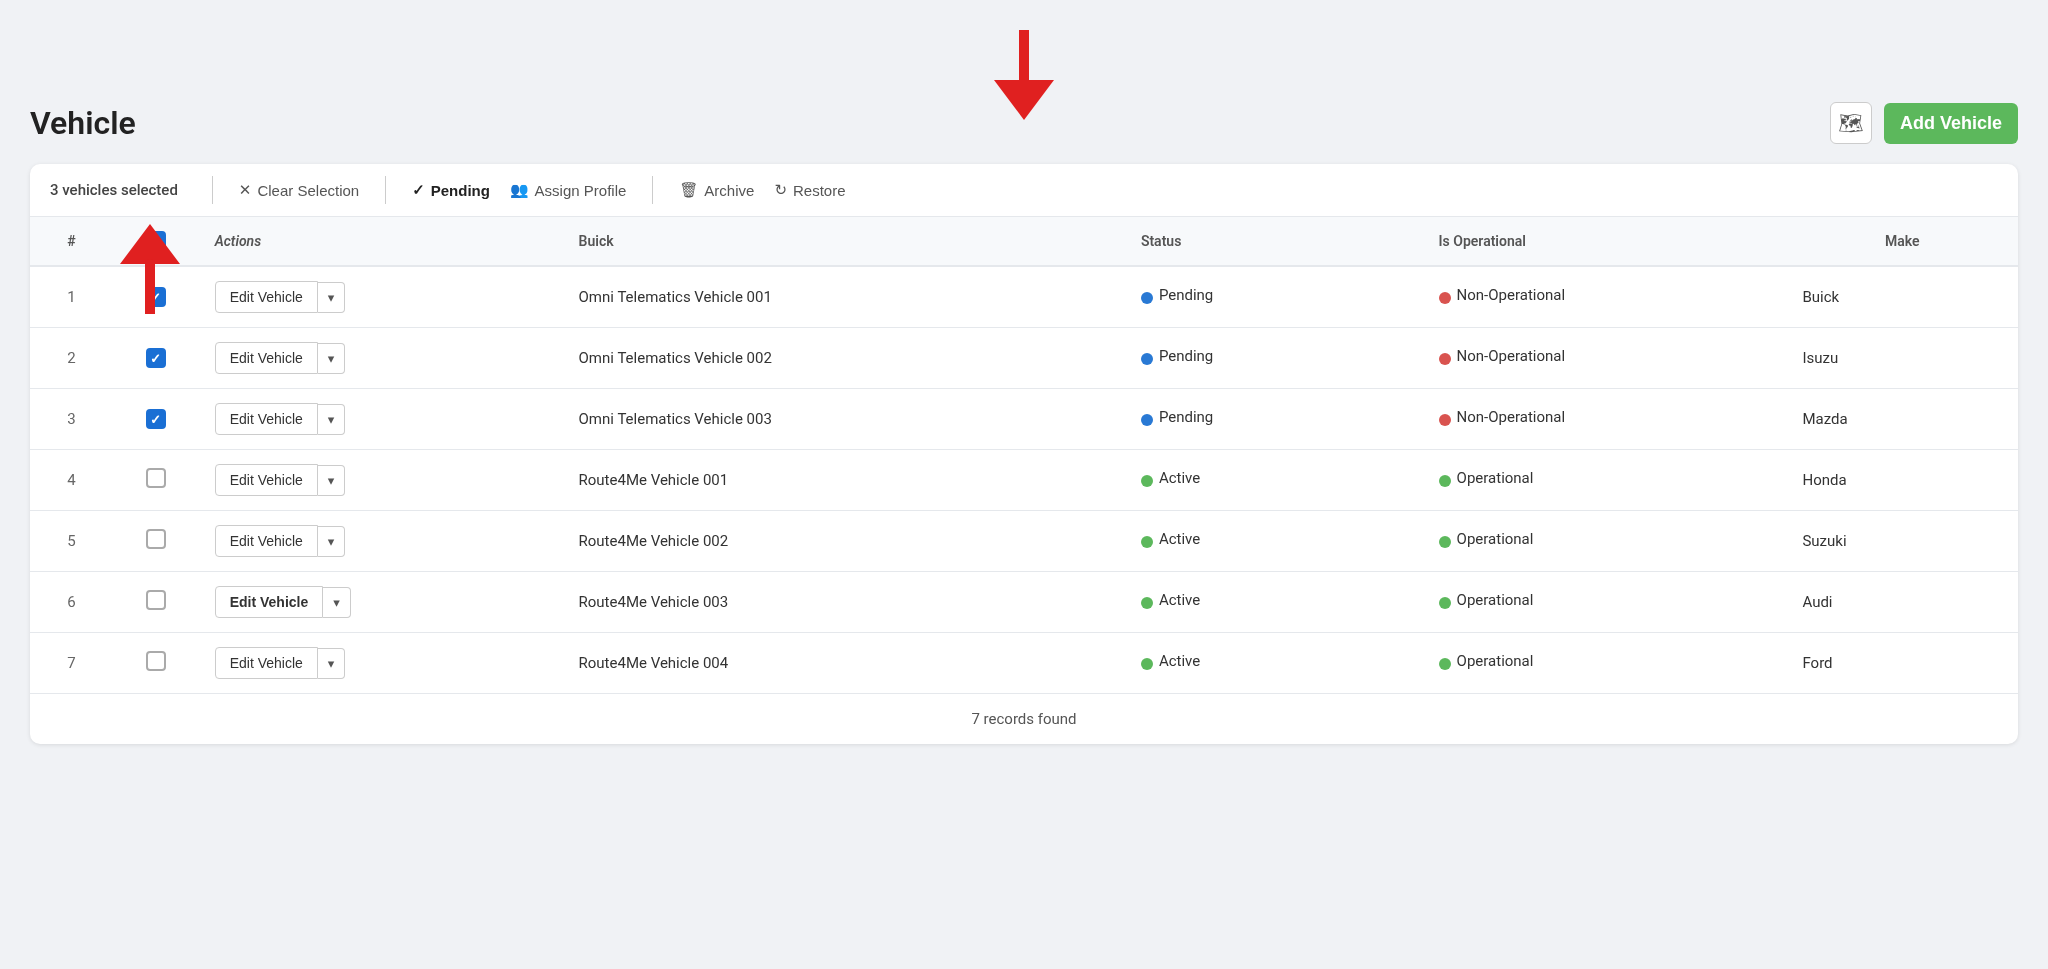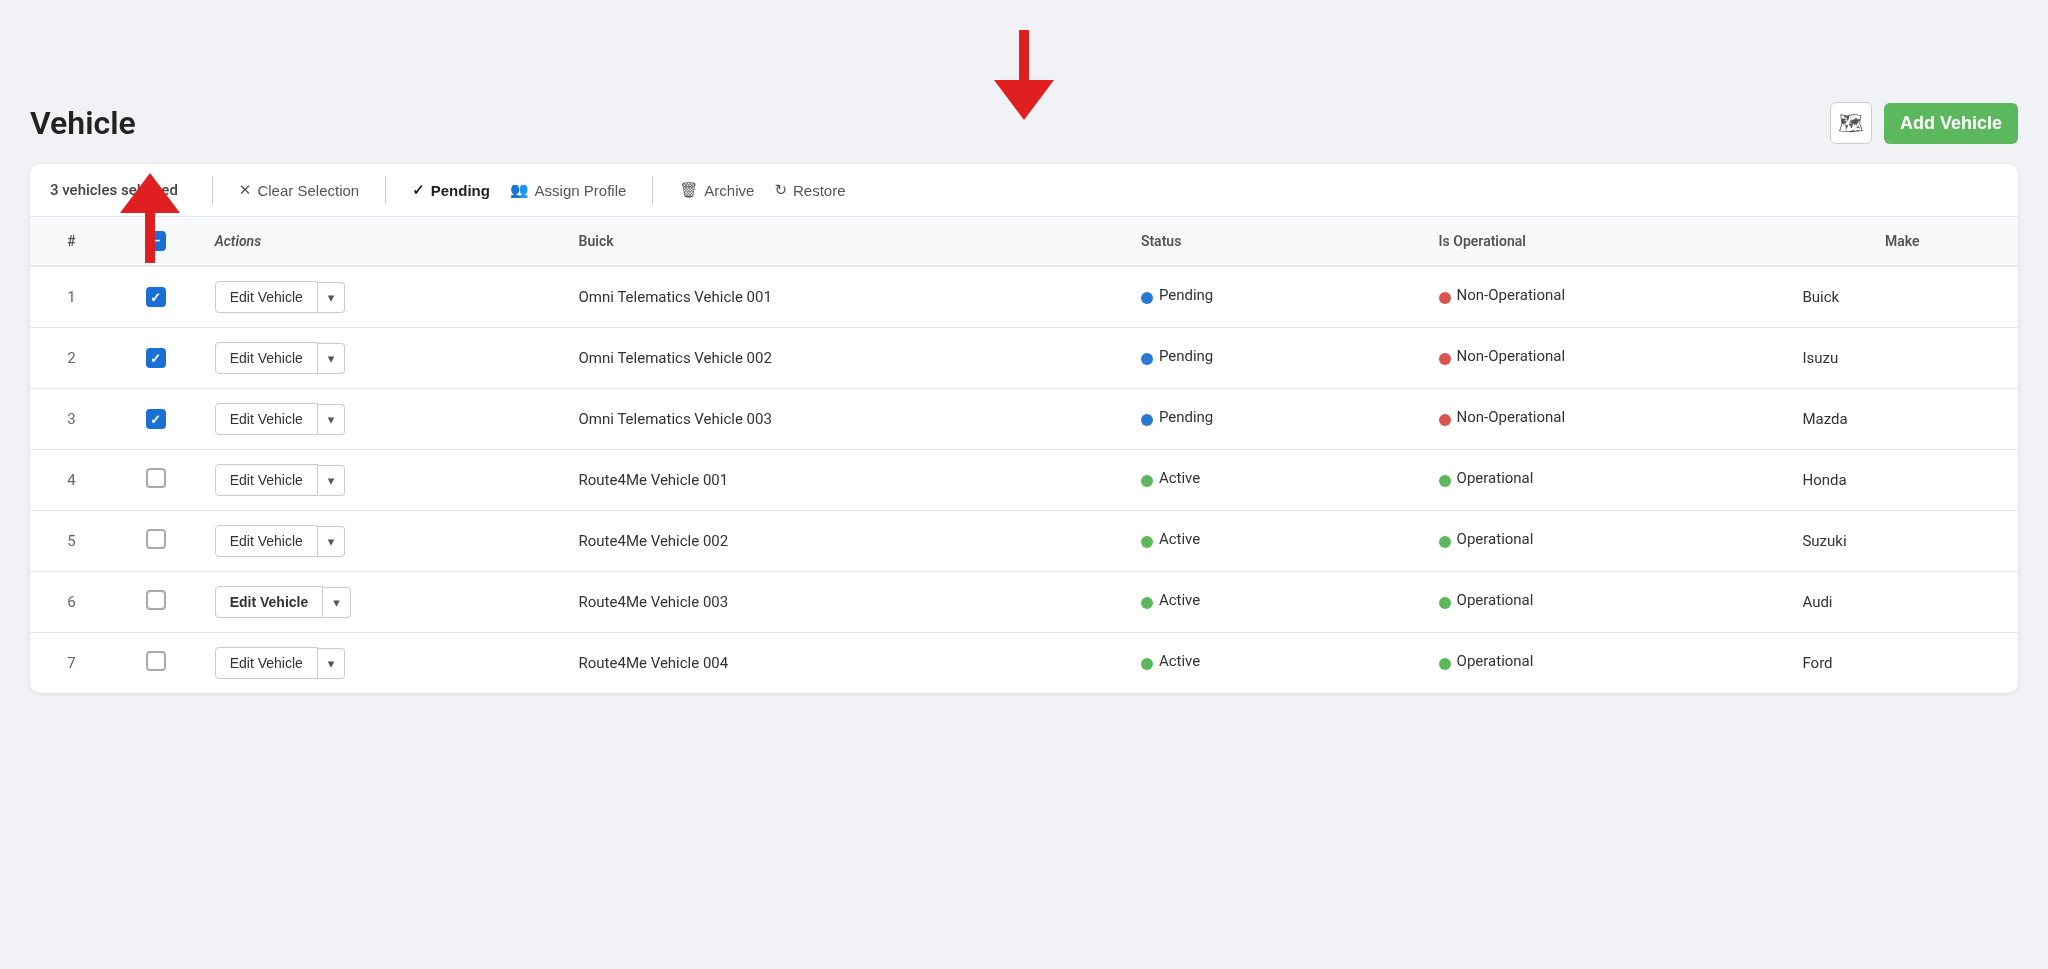--- a/index.html
+++ b/index.html
@@ -436,20 +436,23 @@
             <td><span class="status-badge">
                 <span class="dot green"></span>
                 <span>Operational</span>
               </span></td>
             <td>Ford</td>
           </tr>
         </tbody>
     </table>
   </div>
 
+  <div class="table-footer">
+    <span>7 records found</span>
+  </div>
 </div>
 
 <div style="position:relative; margin-top:-520px; margin-left:90px; pointer-events:none; width:60px;">
   <svg viewBox="0 0 60 90" width="60" height="90" xmlns="http://www.w3.org/2000/svg">
     <polygon points="0,40 60,40 30,0" fill="#e02020"></polygon>
     <line x1="30" y1="40" x2="30" y2="90" stroke="#e02020" stroke-width="10" stroke-linecap="round"></line>
   </svg>
 </div>
 
 </body></html>

